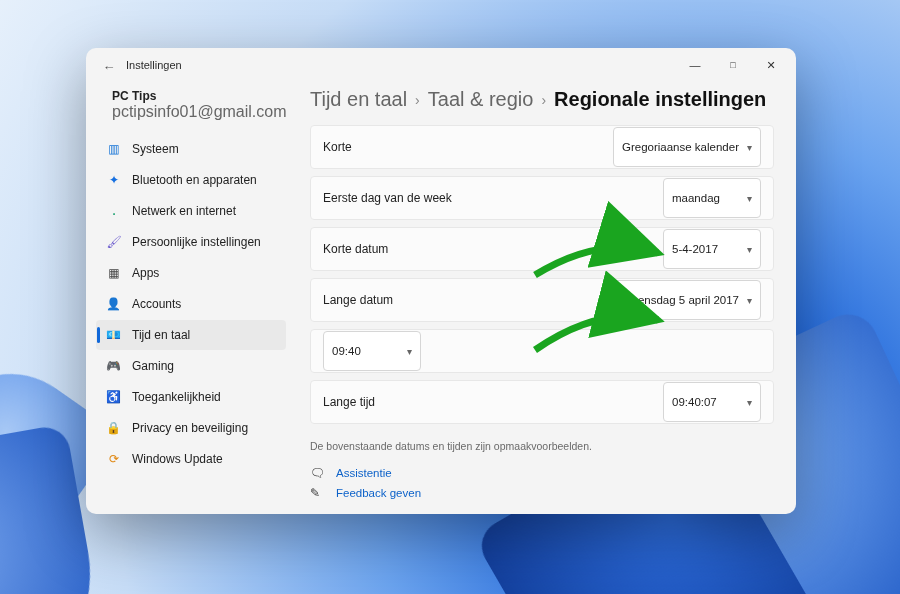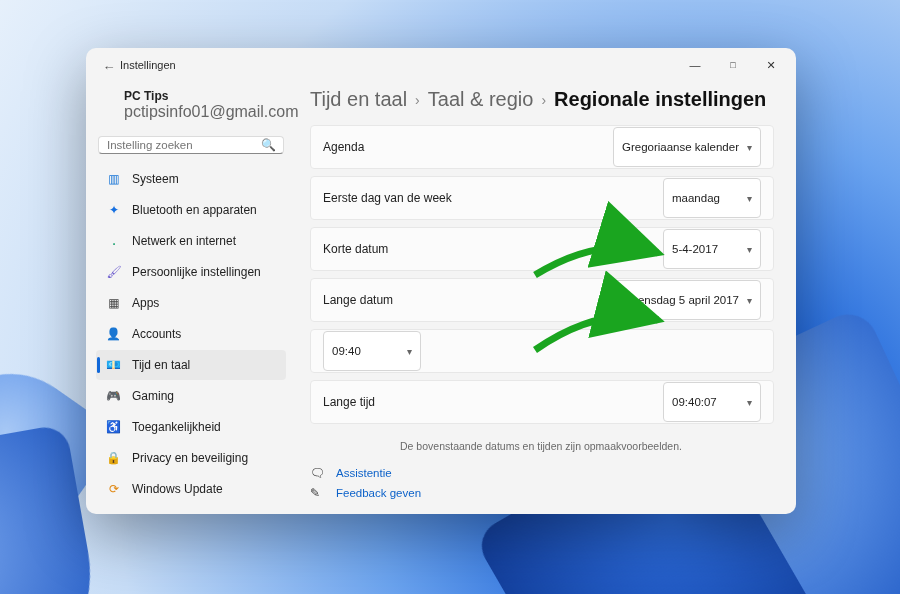--- a/index.html
+++ b/index.html
@@ -20,28 +20,28 @@
     position:absolute; left:86px; top:48px; width:710px; height:466px;
     background:#f4f4f4; border-radius:10px;
     box-shadow: 0 20px 60px rgba(0,0,0,.35);
     display:flex; flex-direction:column;
   }
   .titlebar {
     height:34px; display:flex; align-items:center; padding:0 6px 0 12px;
     color:#2b2b2b; font-size:11px;
   }
   .titlebar .back { width:22px;text-align:center;color:#555;font-size:13px;cursor:pointer;}
-  .titlebar .title { margin-left:0; }
+  .titlebar .title { margin-left:6px; }
   .winctrls { margin-left:auto; display:flex; }
   .winctrls div { width:38px; height:28px; display:flex;align-items:center;justify-content:center; color:#333; font-size:11px; cursor:pointer;}
   .winctrls .sq { font-size:9px; }
 
   .body { flex:1; display:flex; overflow:hidden; }
   .sidebar { width:210px; padding:0 10px 10px 10px; display:flex;flex-direction:column; font-size:12px; color:#222;}
-  .account { display:flex; align-items:center; gap:22px; padding:6px 6px 12px 6px;justify-content:space-between;}
+  .account { display:flex; align-items:center; gap:10px; padding:6px 6px 12px 6px;justify-content:space-between;}
   .avatar { width:34px;height:34px;border-radius:50%;background:linear-gradient(#c44,#922);position:relative;overflow:hidden;}
   .avatar::before{content:"";position:absolute;left:8px;top:6px;width:18px;height:18px;border-radius:50%;background:#f7d6b7;}
   .avatar::after{content:"";position:absolute;left:4px;bottom:-4px;width:26px;height:18px;border-radius:8px;background:#2b6bbf;}
   .account .nm{font-weight:600;font-size:12px;}
   .account .em{font-size:16px;color:#666;}
   .search { display:flex;align-items:center; height:28px; background:#fff; border:1px solid #dcdcdc; border-bottom:1.5px solid #888; border-radius:4px; padding:0 8px; margin:2px 2px 10px 2px;}
   .search input{ flex:1;border:none;outline:none;font-size:11.5px;background:transparent;color:#333;}
   .search .mag{ color:#666;font-size:12px;}
   .nav { display:flex;flex-direction:column; gap:1px; }
   .nav-item { display:flex;align-items:center;gap:10px;height:30px;padding:0 10px;border-radius:4px;cursor:pointer;position:relative;}
@@ -54,21 +54,21 @@
   .main { flex:1; padding:0 22px 14px 14px; overflow:auto;}
   .bc { display:flex; align-items:center; gap:8px; font-size:20px; color:#666; padding:6px 0 14px 0; flex-wrap:wrap;}
   .bc .lnk{cursor:pointer;}
   .bc .sep{color:#888;font-size:14px;}
   .bc .cur{font-weight:600;color:#111;}
   .row { background:#fbfbfb; border:1px solid #e7e7e7; border-radius:4px; height:44px; display:flex;align-items:center; padding:0 12px; margin-bottom:7px; font-size:12px; color:#222;}
   .row .lbl{flex:1;}
   .dropdown { min-width:98px; height:40px; background:#fff;border:1px solid #d6d6d6;border-radius:4px;display:flex;align-items:center;padding:16px 8px;font-size:11.5px;color:#222;cursor:pointer;gap:8px;}
   .dropdown .val{flex:1;white-space:nowrap;}
   .dropdown .chev{color:#666;font-size:10px;}
-  .note{ text-align:center;font-size:10.5px;color:#6a6a6a;margin:16px 2px 14px 0;}
+  .note{ text-align:left;font-size:10.5px;color:#6a6a6a;margin:16px 2px 14px 0;}
   .help{display:flex;align-items:center;gap:10px;font-size:11.5px;color:#0d62c9;margin:6px 0;cursor:pointer;}
   .help .hic{width:16px;color:#333;font-size:12px;}
 
   
   .arrow{position:absolute;pointer-events:none;}
   .arrow svg{overflow:visible;}
 </style>
 </head>
 <body>
 
@@ -93,24 +93,20 @@
   <div class="body">
     <div class="sidebar">
       <div class="account">
         <div class="avatar"></div>
         <div>
           <div class="nm">PC Tips</div>
           <div class="em">pctipsinfo01@gmail.com</div>
         </div>
       </div>
 
-      <div class="search">
-        <input placeholder="Instelling zoeken" style="">
-        <span class="mag">🔍</span>
-      </div>
 
       <div class="nav">
         <div class="nav-item">
           <span class="ic ic-sys">▥</span>
           <span>Systeem</span>
         </div>
         <div class="nav-item">
           <span class="ic ic-bt">✦</span>
           <span>Bluetooth en apparaten</span>
         </div>
@@ -156,21 +152,21 @@
     <div class="main">
       <div class="bc">
         <span class="lnk">Tijd en taal</span>
         <span class="sep">›</span>
         <span class="lnk">Taal &amp; regio</span>
         <span class="sep">›</span>
         <span class="cur">Regionale instellingen</span>
       </div>
 
       <div class="row">
-        <span class="lbl">Agenda</span>
+        <span class="lbl">Korte</span>
         <div class="dropdown">
           <span class="val">Gregoriaanse kalender</span>
           <span class="chev">▾</span>
         </div>
       </div>
 
       <div class="row">
         <span class="lbl">Eerste dag van de week</span>
         <div class="dropdown" style="min-width:98px">
           <span class="val">maandag</span>

